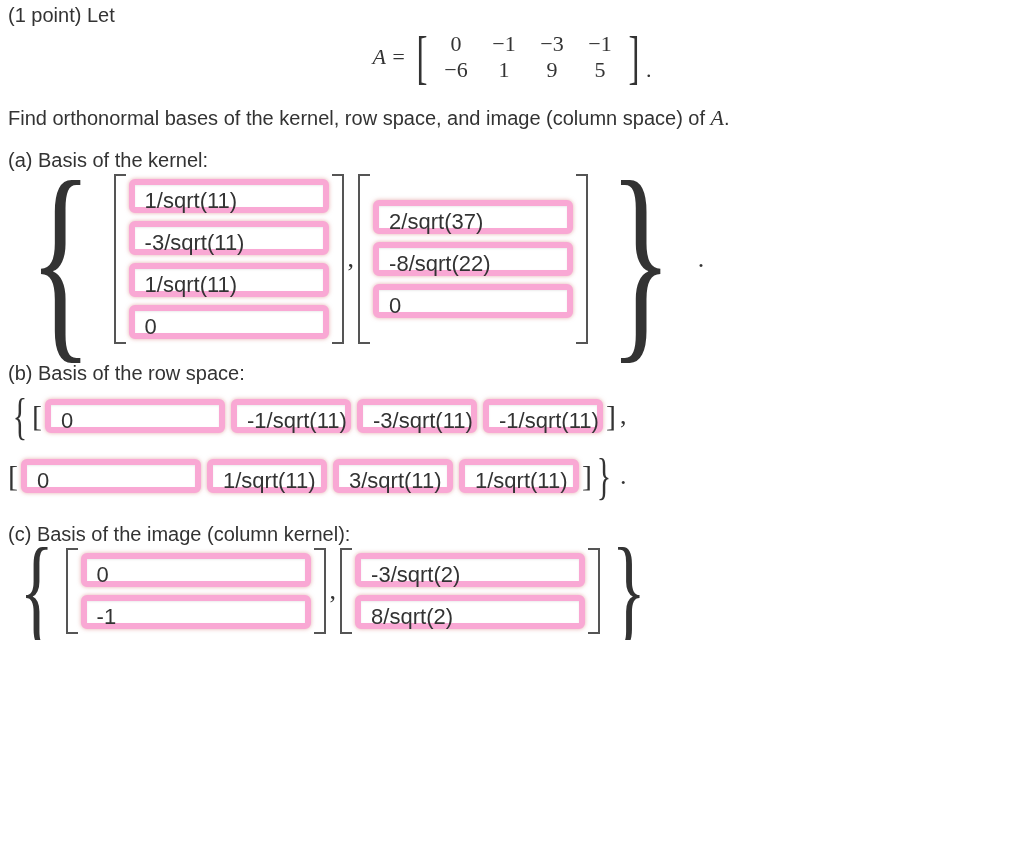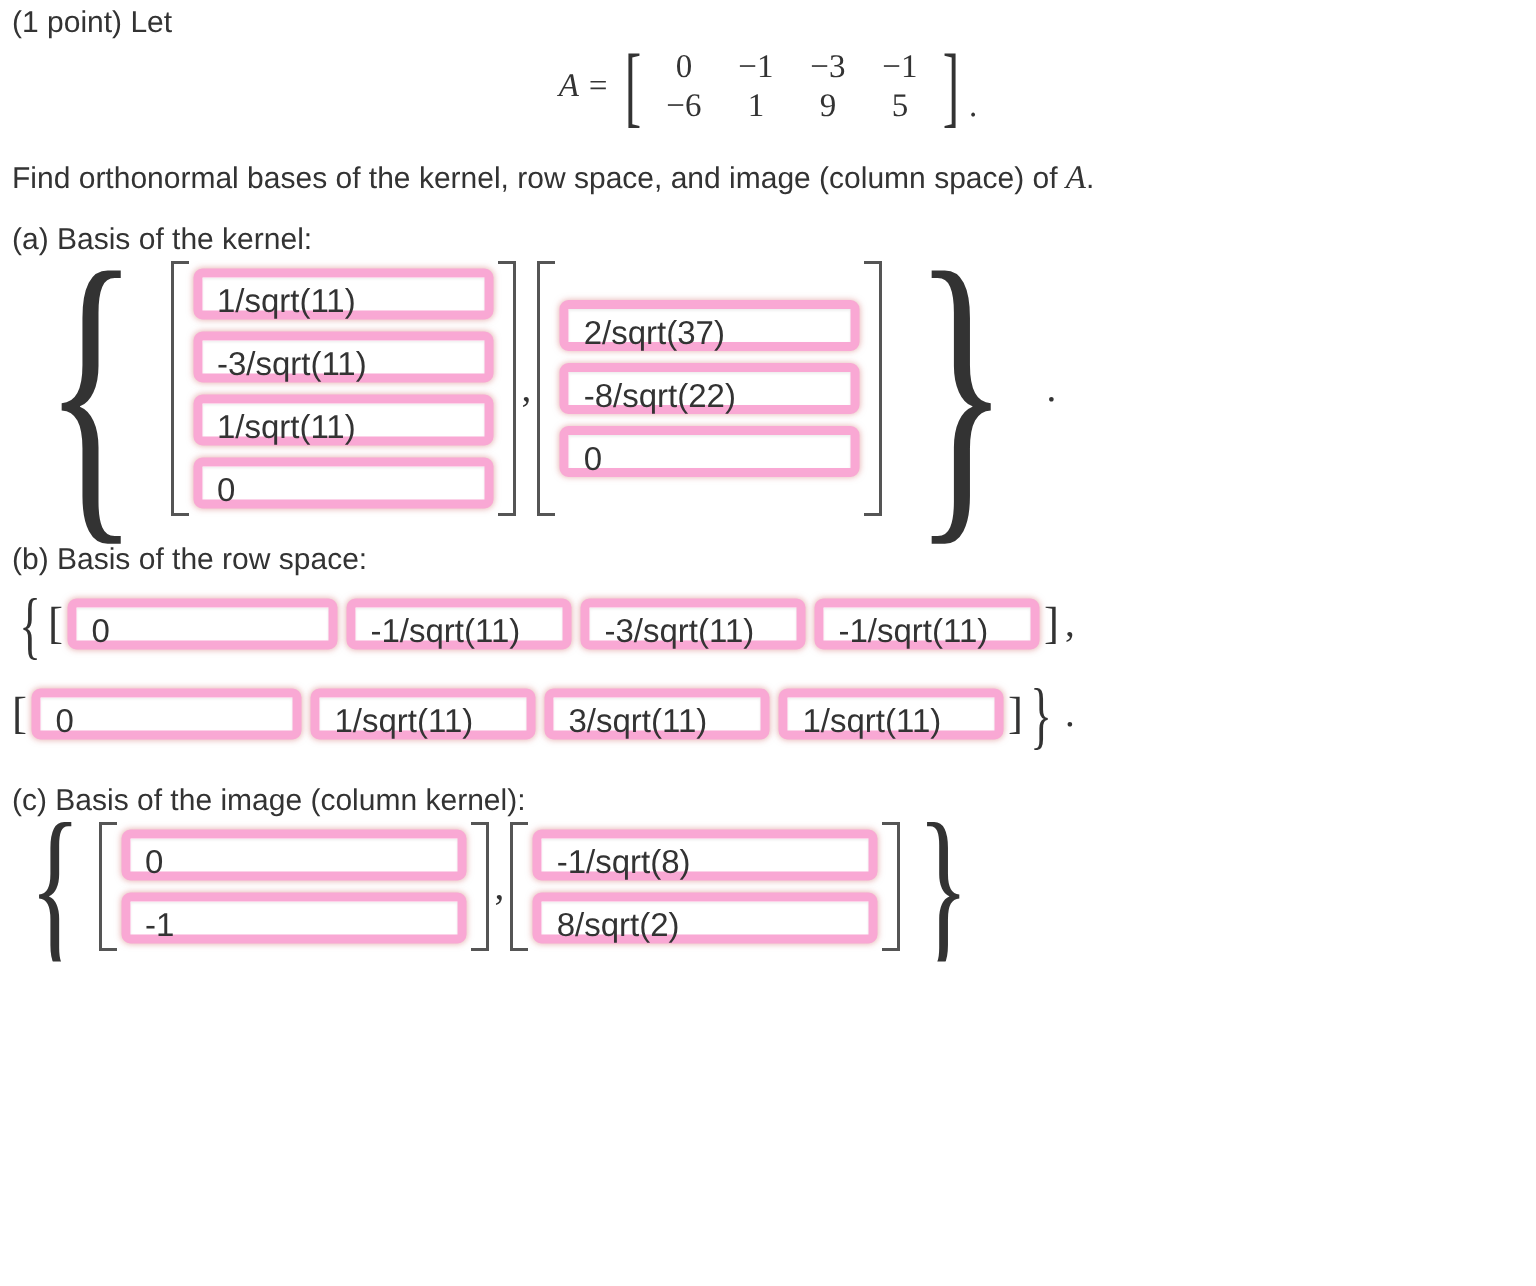--- a/index.html
+++ b/index.html
@@ -37,21 +37,21 @@
     background: #fff;
     font-size: 22px;
     min-width: 20px;
     box-sizing: border-box;
     height: 34px;
     line-height: 20px;
     vertical-align: middle;
   }
   .col-vec { display: inline-flex; flex-direction: column; vertical-align: middle; }
   .col-vec .ans-input { width: 200px; }
-  .row-vec .ans-input { width: 150px; }
+  .row-vec .ans-input { width: 120px; }
   .row-vec .ans-input.first { width: 180px; }
   .img-vec .ans-input { width: 230px; }
   .sq-bracket-l, .sq-bracket-r {
     display: inline-flex;
     flex-direction: column;
     justify-content: space-between;
     vertical-align: middle;
     width: 12px;
   }
   .sq-bracket-l > div, .sq-bracket-r > div {
@@ -195,21 +195,21 @@
       </span>
 
     <span class="punct">,</span>
 
     <span class="sq-bracket-l" style="height:86px;">
         <div class="top"></div>
         <div></div>
         <div class="bot"></div>
       </span>
     <span class="col-vec img-vec">
-      <span class="ans-input">-1/sqrt(8)</span>
+      <span class="ans-input">-3/sqrt(2)</span>
       <span class="ans-input">8/sqrt(2)</span>
     </span>
     <span class="sq-bracket-r" style="height:86px;">
         <div class="top"></div>
         <div></div>
         <div class="bot"></div>
       </span>
 
     <span class="bigbrace" style="font-size:120px; line-height:80px;">}</span>
   </div>

